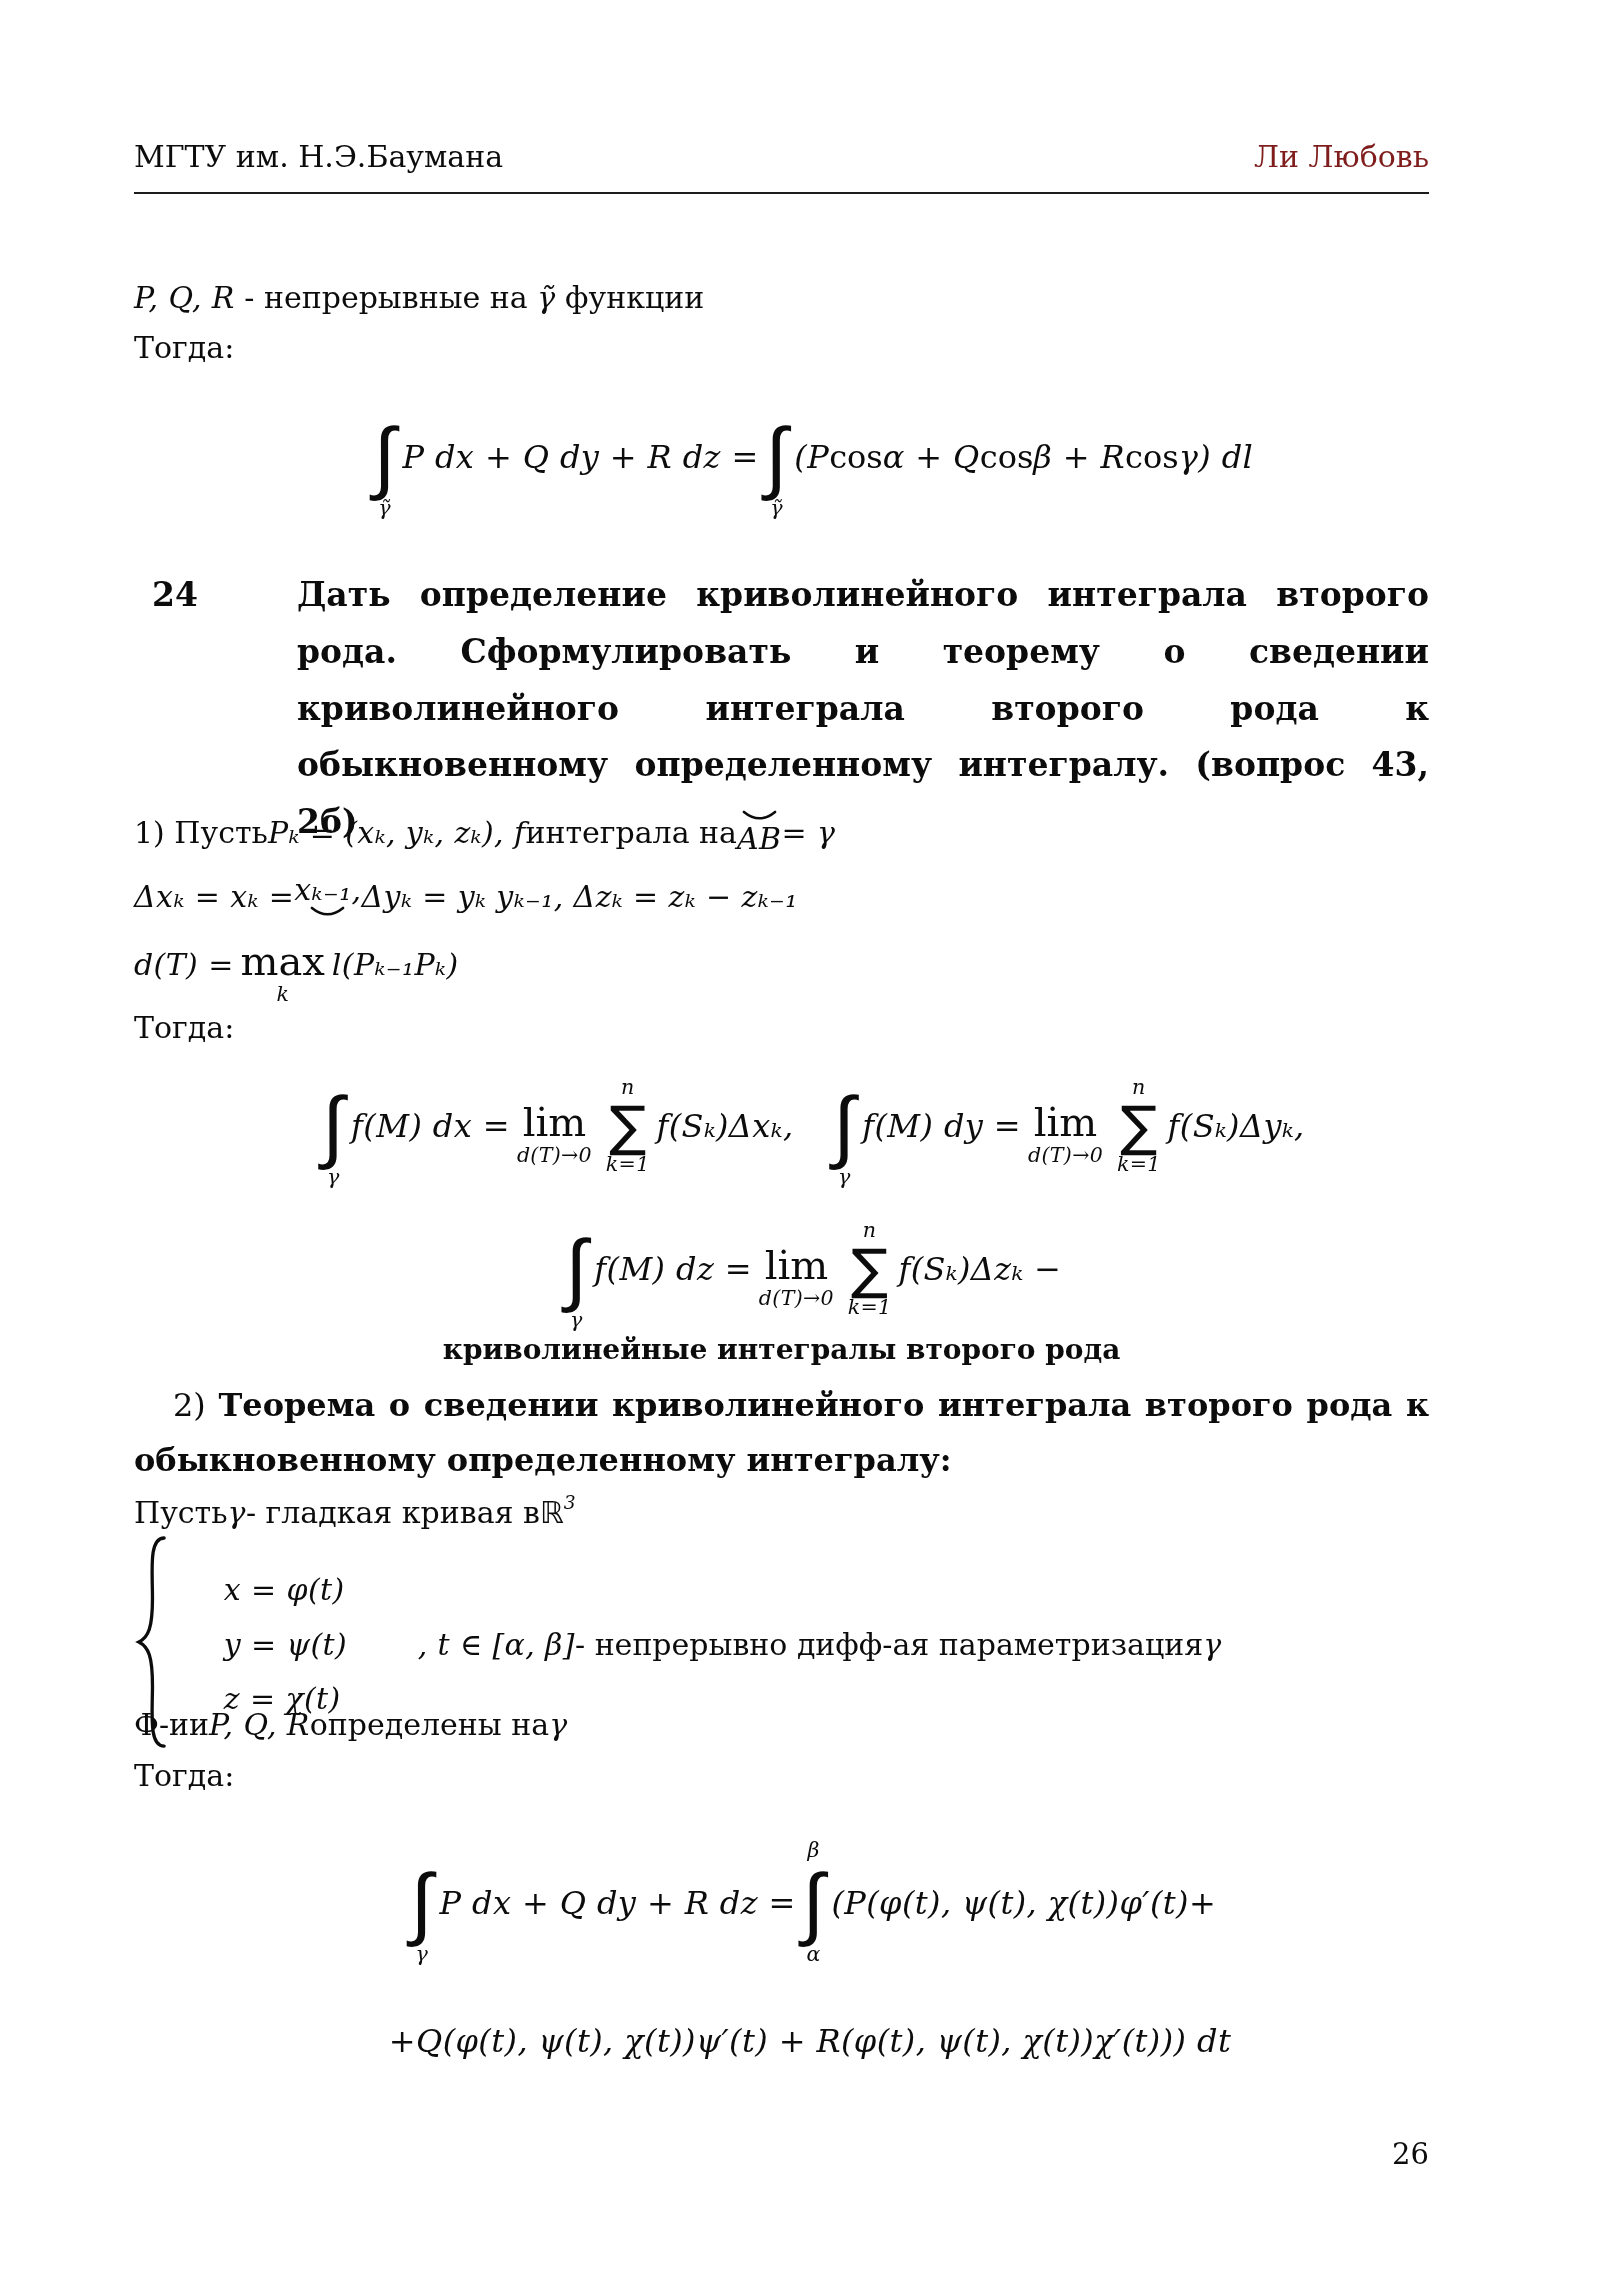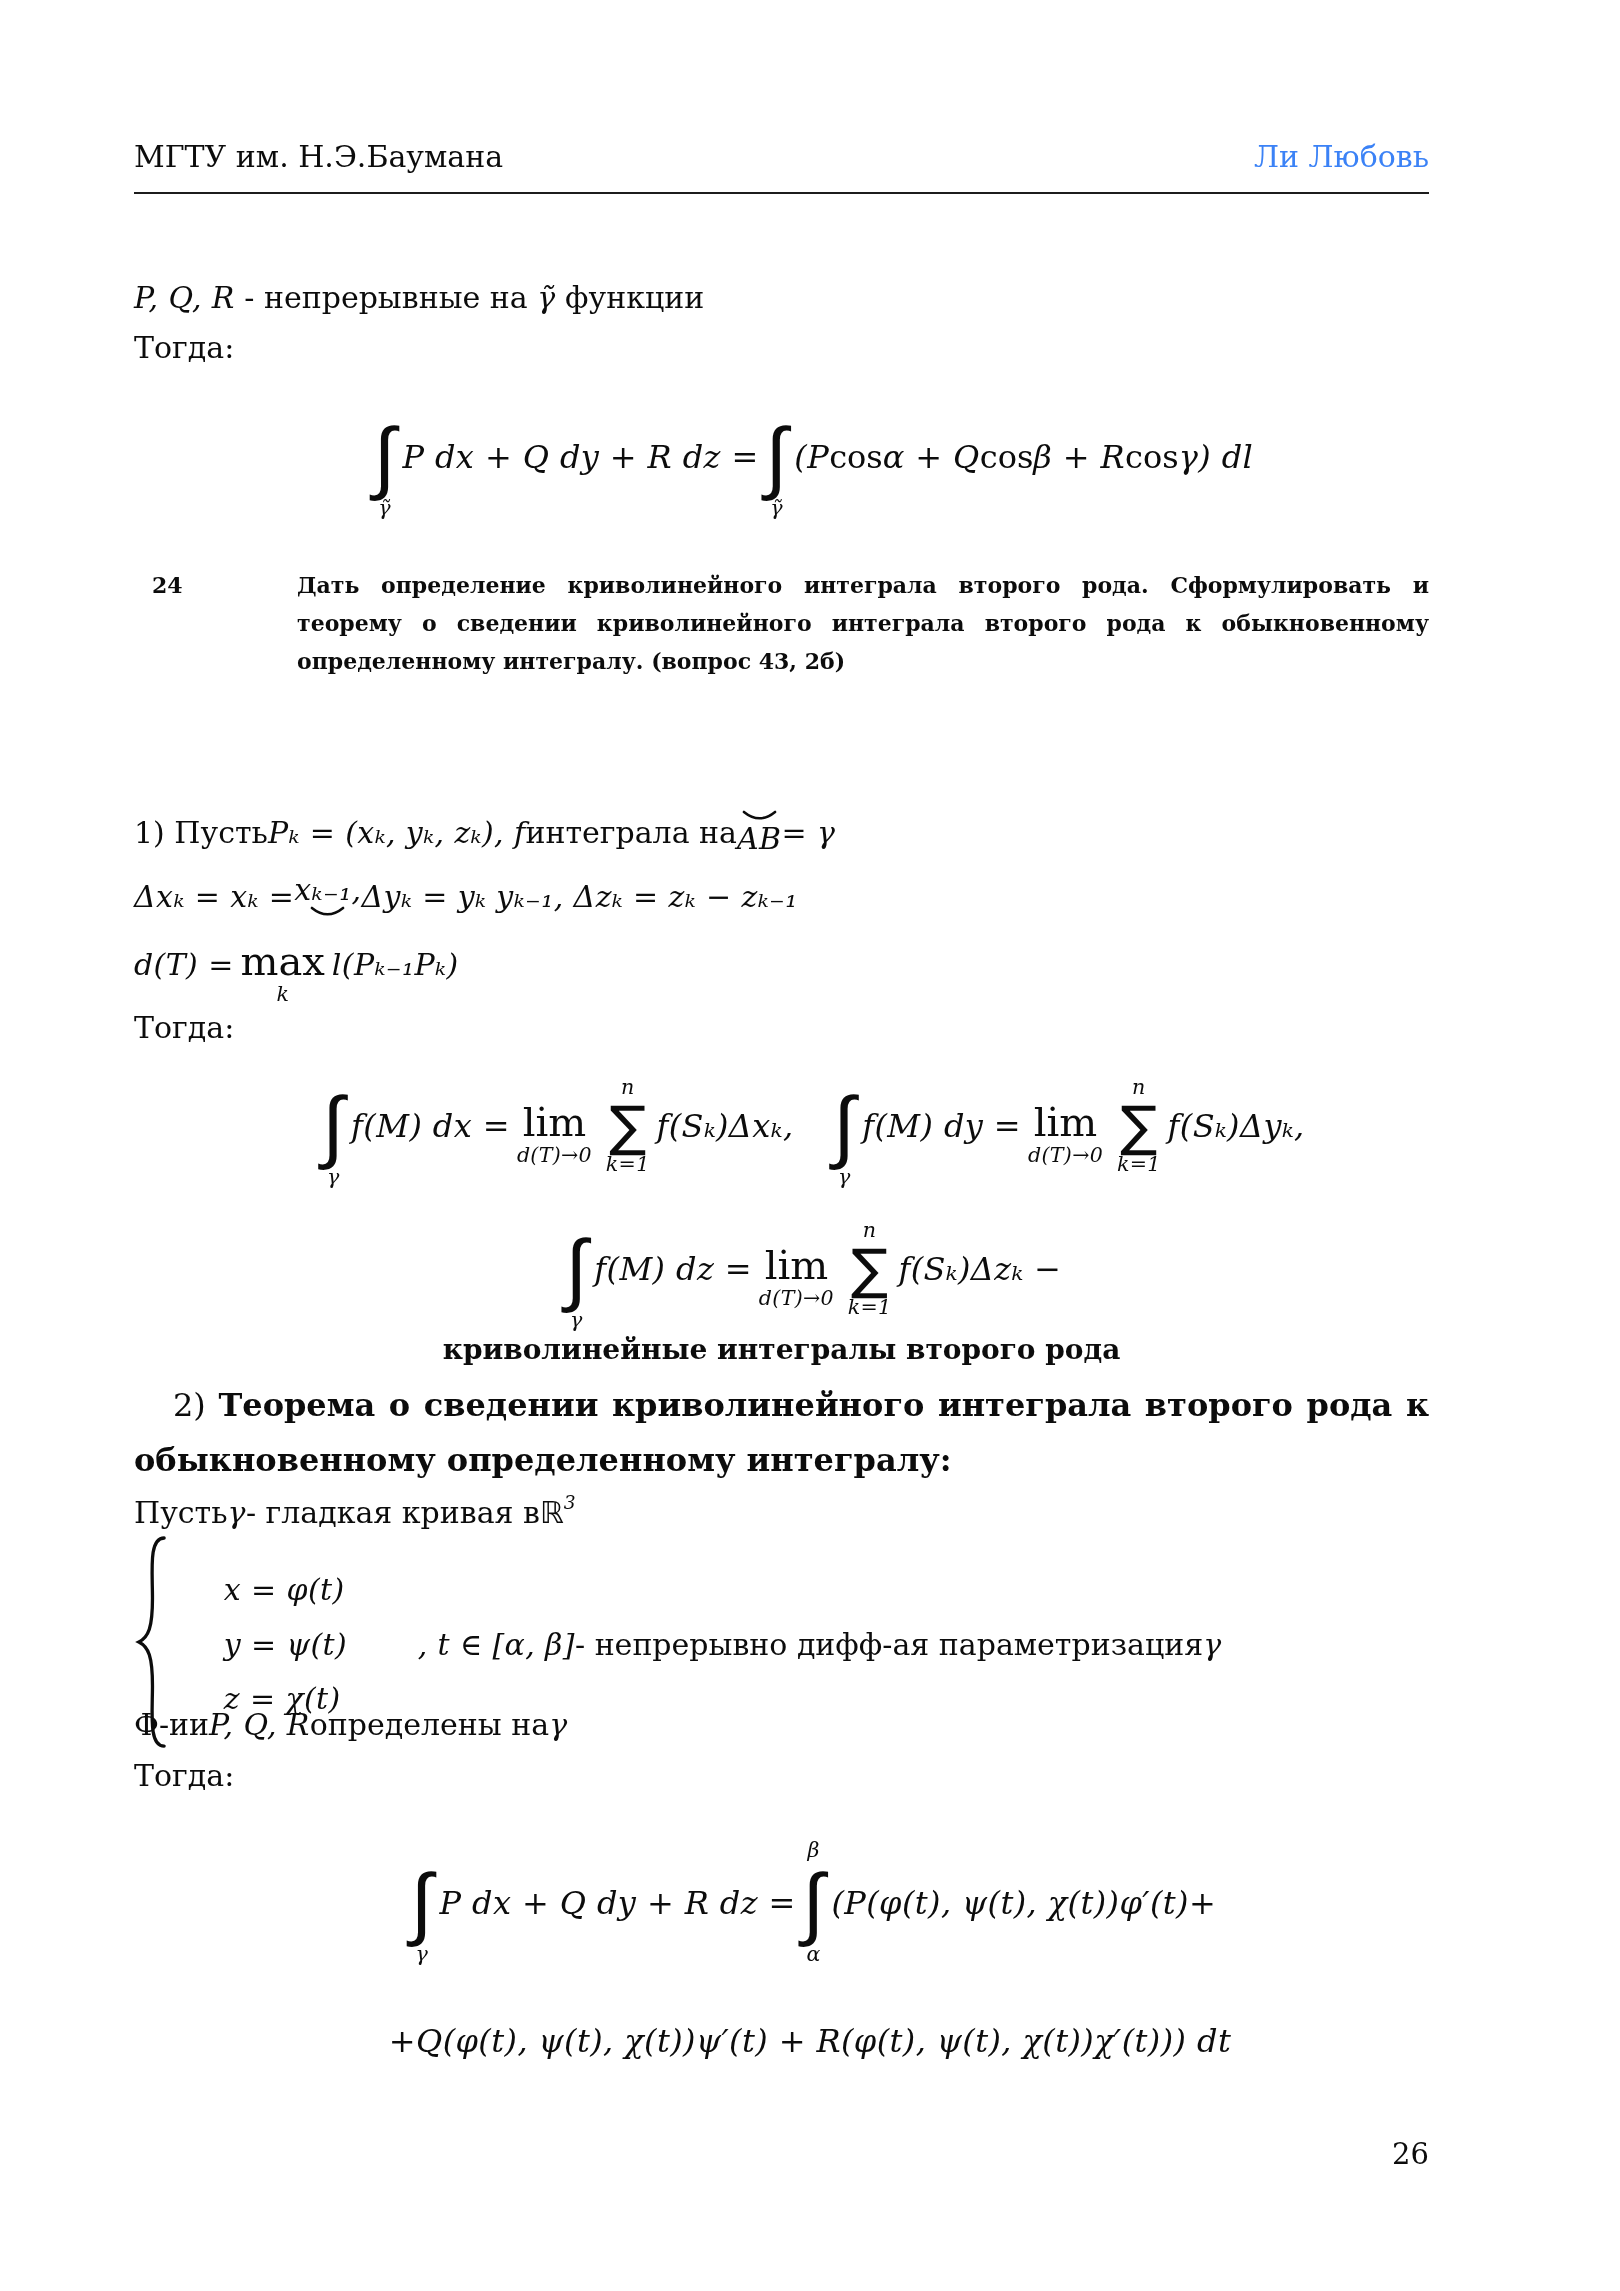--- a/index.html
+++ b/index.html
@@ -4,40 +4,40 @@
 <style>
   html,body{margin:0;padding:0;background:#e8e8e8;}
   .page{
     position:relative;width:1620px;height:2292px;background:#ffffff;
     font-family:"DejaVu Serif","DejaVu Sans","Liberation Serif",serif;
     color:#0c0c0c;overflow:hidden;margin:0 auto;
   }
   .abs{position:absolute;left:134px;width:1295px;}
   .full{position:absolute;left:0;width:1620px;}
   .header{display:flex;justify-content:space-between;align-items:baseline;font-size:30px;}
-  .header a{color:#3b82f6;text-decoration:none;}
+  .header a{color:#7f1d1d;text-decoration:none;}
   .rule{border-top:2.2px solid #1c1c1c;}
   .textline{font-size:30px;line-height:1.35;white-space:nowrap;}
   .mathline{display:flex;align-items:center;white-space:nowrap;font-size:30px;}
   .display{display:flex;align-items:center;justify-content:center;font-size:32px;white-space:nowrap;}
   .it{font-style:italic;letter-spacing:0.4px;}
   .rm{font-style:normal;}
   .supsc{font-size:0.62em;position:relative;top:-0.55em;font-style:italic;}
   .bb{font-family:"DejaVu Sans",sans-serif;font-style:normal;}
   .bigop{display:inline-flex;flex-direction:column;align-items:center;line-height:1;margin:0 6.9px;vertical-align:middle;}
   .bigop .toplbl,.bigop .botlbl{font-size:20.6px;font-style:italic;line-height:1.25;letter-spacing:0.3px;}
   .glyph-int{font-family:"DejaVu Sans",sans-serif;font-size:80px;line-height:78px;font-weight:200;}
   .glyph-sum{font-family:"DejaVu Sans",sans-serif;font-size:55px;line-height:51px;}
   .opword{font-size:40px;line-height:1.05;font-style:normal;}
   .shift-down{transform:translateY(12.7px);}
   .shift-down-sm{transform:translateY(8.8px);}
   .mgap{display:inline-block;width:33px;}
   .arccol{display:inline-flex;flex-direction:column;align-items:center;vertical-align:middle;line-height:1.05;}
   .arccol svg{display:block;}
-  .heading{display:flex;font-weight:bold;font-size:22px;line-height:1.72;}
+  .heading{display:flex;font-weight:bold;font-size:33px;line-height:1.72;}
   .hnum{flex:none;width:145px;}
   .htext{flex:1;text-align:justify;}
   .centerbold{text-align:center;font-weight:bold;font-size:28px;}
   .para{font-size:32px;line-height:1.72;text-align:justify;text-indent:39px;margin:0;}
   .para b{font-weight:bold;}
   .system{display:flex;align-items:center;}
   .sysrows{display:flex;flex-direction:column;gap:19.6px;margin-left:9.8px;}
   .systail{margin-left:25.5px;}
   .pagenum{position:absolute;top:2137px;left:134px;width:1295px;text-align:right;font-size:29px;}
 </style>

